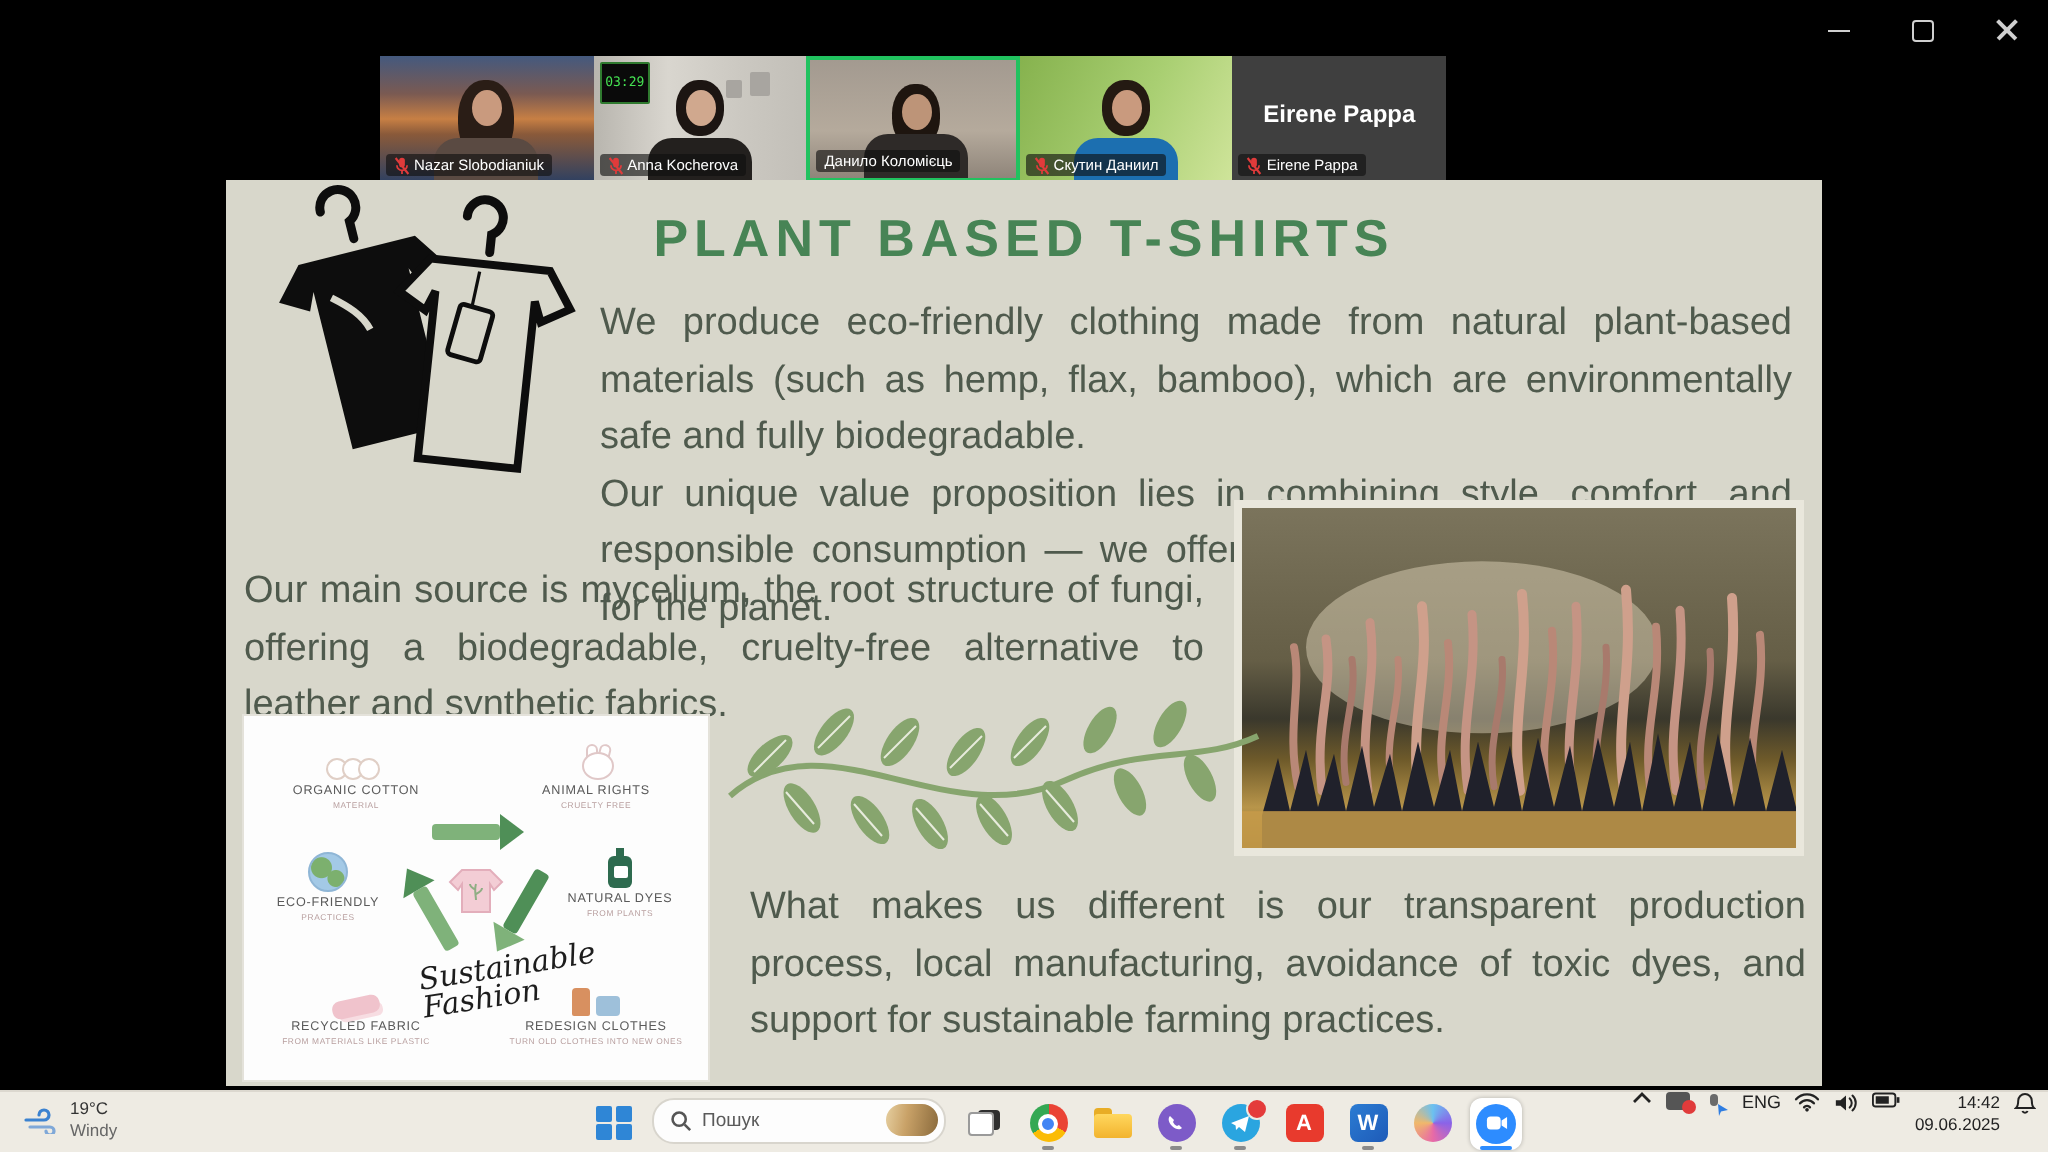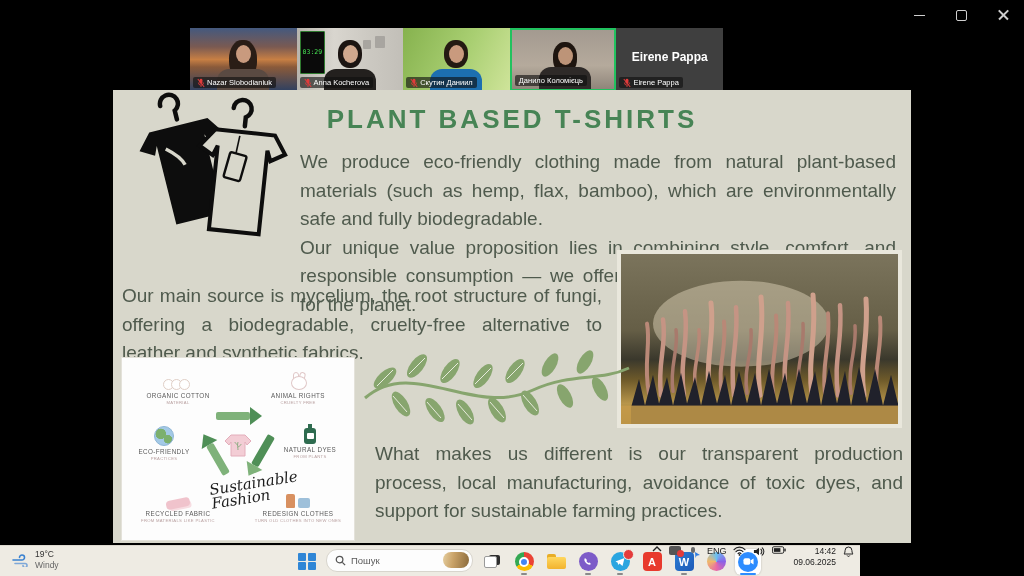--- a/index.html
+++ b/index.html
@@ -21,21 +21,21 @@
   .tile{width:106.6px;height:63px;position:relative;overflow:hidden;background:#222;box-sizing:border-box;}
   .tile.active{border:2px solid #21c25f;}
   .p-hair,.p-head,.p-torso,.p-cap{position:absolute;}
   .p-hair{width:24px;height:28px;border-radius:46%;top:12px;left:41px;}
   .p-head{width:15px;height:18px;border-radius:50%;top:17px;left:46px;}
   .p-torso{width:52px;height:22px;border-radius:12px 12px 0 0;bottom:0;left:27px;}
   .badge{position:absolute;left:3px;bottom:3px;background:rgba(15,15,15,.62);color:#fff;
          font-size:7.5px;line-height:11px;padding:0 4px;border-radius:2px;display:flex;align-items:center;gap:2px;white-space:nowrap;max-width:98px;overflow:hidden;}
   .micmute{flex:0 0 auto;display:block;}
   .timerchip{position:absolute;top:3px;left:3px;background:#0a0a0a;border:1px solid #2f7a2f;color:#45e052;
-             font-family:"DejaVu Sans Mono",monospace;font-size:6.5px;line-height:9px;padding:16px 2px;border-radius:1px;}
+             font-family:"DejaVu Sans Mono",monospace;font-size:6.5px;line-height:9px;padding:5px 2px;border-radius:1px;}
   
   .t1{background:linear-gradient(180deg,#44597e 0%,#7a5a52 30%,#c77f44 50%,#8a5a3a 62%,#2e4061 100%);}
   .t1 .p-hair{background:#2a1d16;height:40px;width:28px;left:39px;}
   .t1 .p-head{background:#c99a7e;}
   .t1 .p-torso{background:#5a4a42;}
   .t2{background:linear-gradient(90deg,#b8b5ae 0%,#d9d6cf 35%,#cbc8c1 70%,#c2bfb8 100%);}
   .t2 .frame{position:absolute;background:#a8a5a0;border-radius:1px;}
   .t2 .f1{width:10px;height:12px;right:18px;top:8px;}
   .t2 .f2{width:8px;height:9px;right:32px;top:12px;}
   .t2 .p-hair{background:#1c1512;}
@@ -98,21 +98,21 @@
   .roll{width:24px;height:9px;background:#f0c3cc;border-radius:4px;transform:rotate(-12deg);box-shadow:2px 3px 0 -1px #f7dde2;}
   .clothes{display:flex;gap:3px;align-items:flex-end;}
   .pants{width:9px;height:14px;background:#d89060;border-radius:2px 2px 1px 1px;}
   .tee{width:12px;height:10px;background:#9ec0da;border-radius:2px;}
   .recycle{position:absolute;left:78px;top:44px;}
   .pinktee{position:absolute;left:101px;top:72px;}
   .script{position:absolute;left:88px;top:118px;transform:rotate(-9deg);font-family:"DejaVu Serif",serif;
           font-style:italic;font-size:15px;line-height:.95;color:#1d1d1d;}
 
   
-  .taskbar{position:absolute;left:0;bottom:0;width:860px;height:31px;background:#eeebe3;border-top:1px solid #dcd8cf;box-sizing:border-box;}
+  .taskbar{position:absolute;left:0;bottom:0;width:1024px;height:31px;background:#eeebe3;border-top:1px solid #dcd8cf;box-sizing:border-box;}
   .weather{position:absolute;left:12px;top:3px;display:flex;align-items:center;gap:5px;cursor:pointer;}
   .weather-txt{font-size:8.5px;color:#333;line-height:1.25;}
   .weather-txt .cond{color:#666;}
   .tb-center{position:absolute;left:294px;top:2.5px;display:flex;align-items:flex-start;gap:6px;height:26px;}
   .tb-ic{width:26px;height:26px;display:flex;align-items:center;justify-content:center;position:relative;cursor:pointer;}
   .rundot{position:absolute;bottom:0px;left:50%;transform:translateX(-50%);width:6px;height:2px;border-radius:1px;background:#8a8a8a;}
   .rundot.active{width:16px;background:#2d8cff;}
   .start-grid{display:grid;grid-template-columns:8px 8px;grid-template-rows:8px 8px;gap:1.6px;}
   .start-grid span{background:#2f86d6;border-radius:1px;}
   .search-pill{width:134px;height:21px;background:#fdfdfd;border:1px solid #d8d5cd;border-radius:11px;
@@ -190,41 +190,41 @@
         <svg class="micmute" width="8" height="10" viewBox="0 0 10 12">
             <rect x="3.2" y="0.8" width="3.6" height="6" rx="1.8" fill="#e03b3b"></rect>
             <path d="M1.8,5.5 a3.2,3.2 0 0 0 6.4,0" stroke="#e03b3b" stroke-width="1.1" fill="none"></path>
             <line x1="5" y1="9" x2="5" y2="11" stroke="#e03b3b" stroke-width="1.1"></line>
             <line x1="1" y1="1" x2="9" y2="11" stroke="#e03b3b" stroke-width="1.3"></line>
           </svg>
         <span>Anna Kocherova</span>
       </div>
     </div>
 
+    <div class="tile t4 active">
+      <div class="p-hair"></div>
+        <div class="p-head"></div>
+        <div class="p-torso"></div>
+      <div class="badge">
+        <span>Данило Коломієць</span>
+      </div>
+    </div>
+
     <div class="tile t3">
       <div class="p-hair"></div>
         <div class="p-head"></div>
         <div class="p-torso"></div>
       <div class="badge">
         <svg class="micmute" width="8" height="10" viewBox="0 0 10 12">
             <rect x="3.2" y="0.8" width="3.6" height="6" rx="1.8" fill="#e03b3b"></rect>
             <path d="M1.8,5.5 a3.2,3.2 0 0 0 6.4,0" stroke="#e03b3b" stroke-width="1.1" fill="none"></path>
             <line x1="5" y1="9" x2="5" y2="11" stroke="#e03b3b" stroke-width="1.1"></line>
             <line x1="1" y1="1" x2="9" y2="11" stroke="#e03b3b" stroke-width="1.3"></line>
           </svg>
         <span>Скутин Даниил</span>
-      </div>
-    </div>
-
-    <div class="tile t4 active">
-      <div class="p-hair"></div>
-        <div class="p-head"></div>
-        <div class="p-torso"></div>
-      <div class="badge">
-        <span>Данило Коломієць</span>
       </div>
     </div>
 
 
     <div class="tile t6">
       <div class="center-name">Eirene Pappa</div>
       <div class="badge">
         <svg class="micmute" width="8" height="10" viewBox="0 0 10 12">
             <rect x="3.2" y="0.8" width="3.6" height="6" rx="1.8" fill="#e03b3b"></rect>
             <path d="M1.8,5.5 a3.2,3.2 0 0 0 6.4,0" stroke="#e03b3b" stroke-width="1.1" fill="none"></path>

